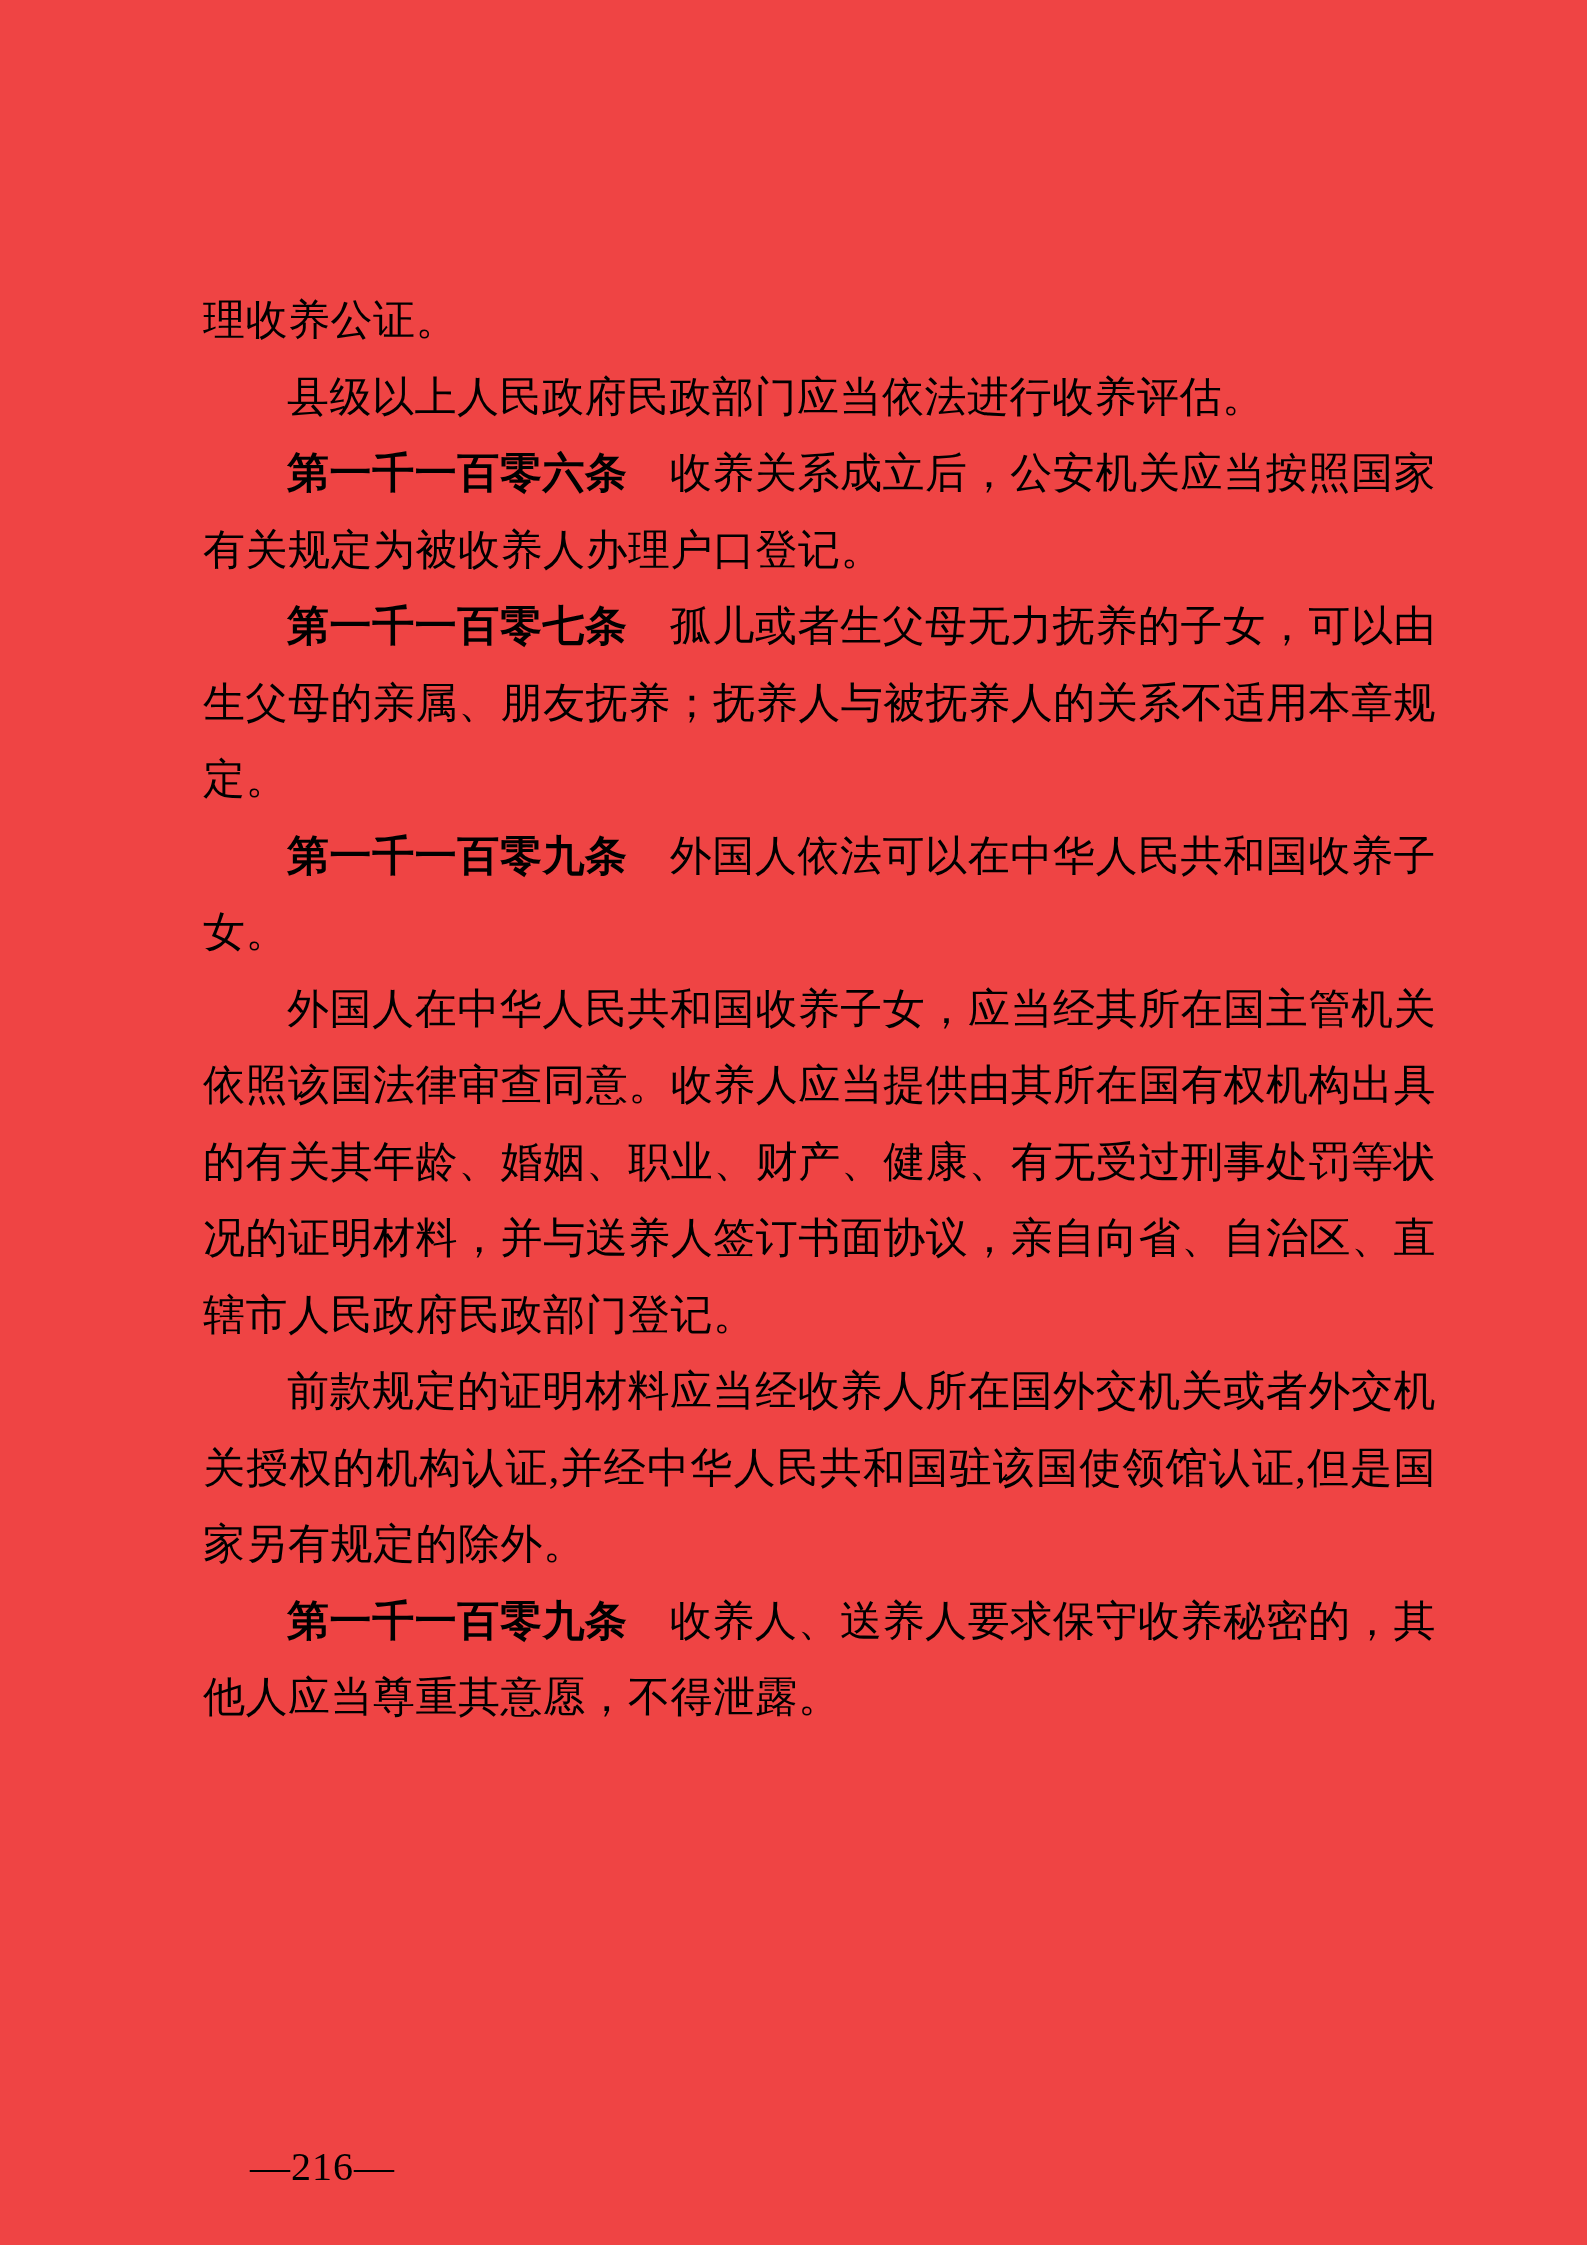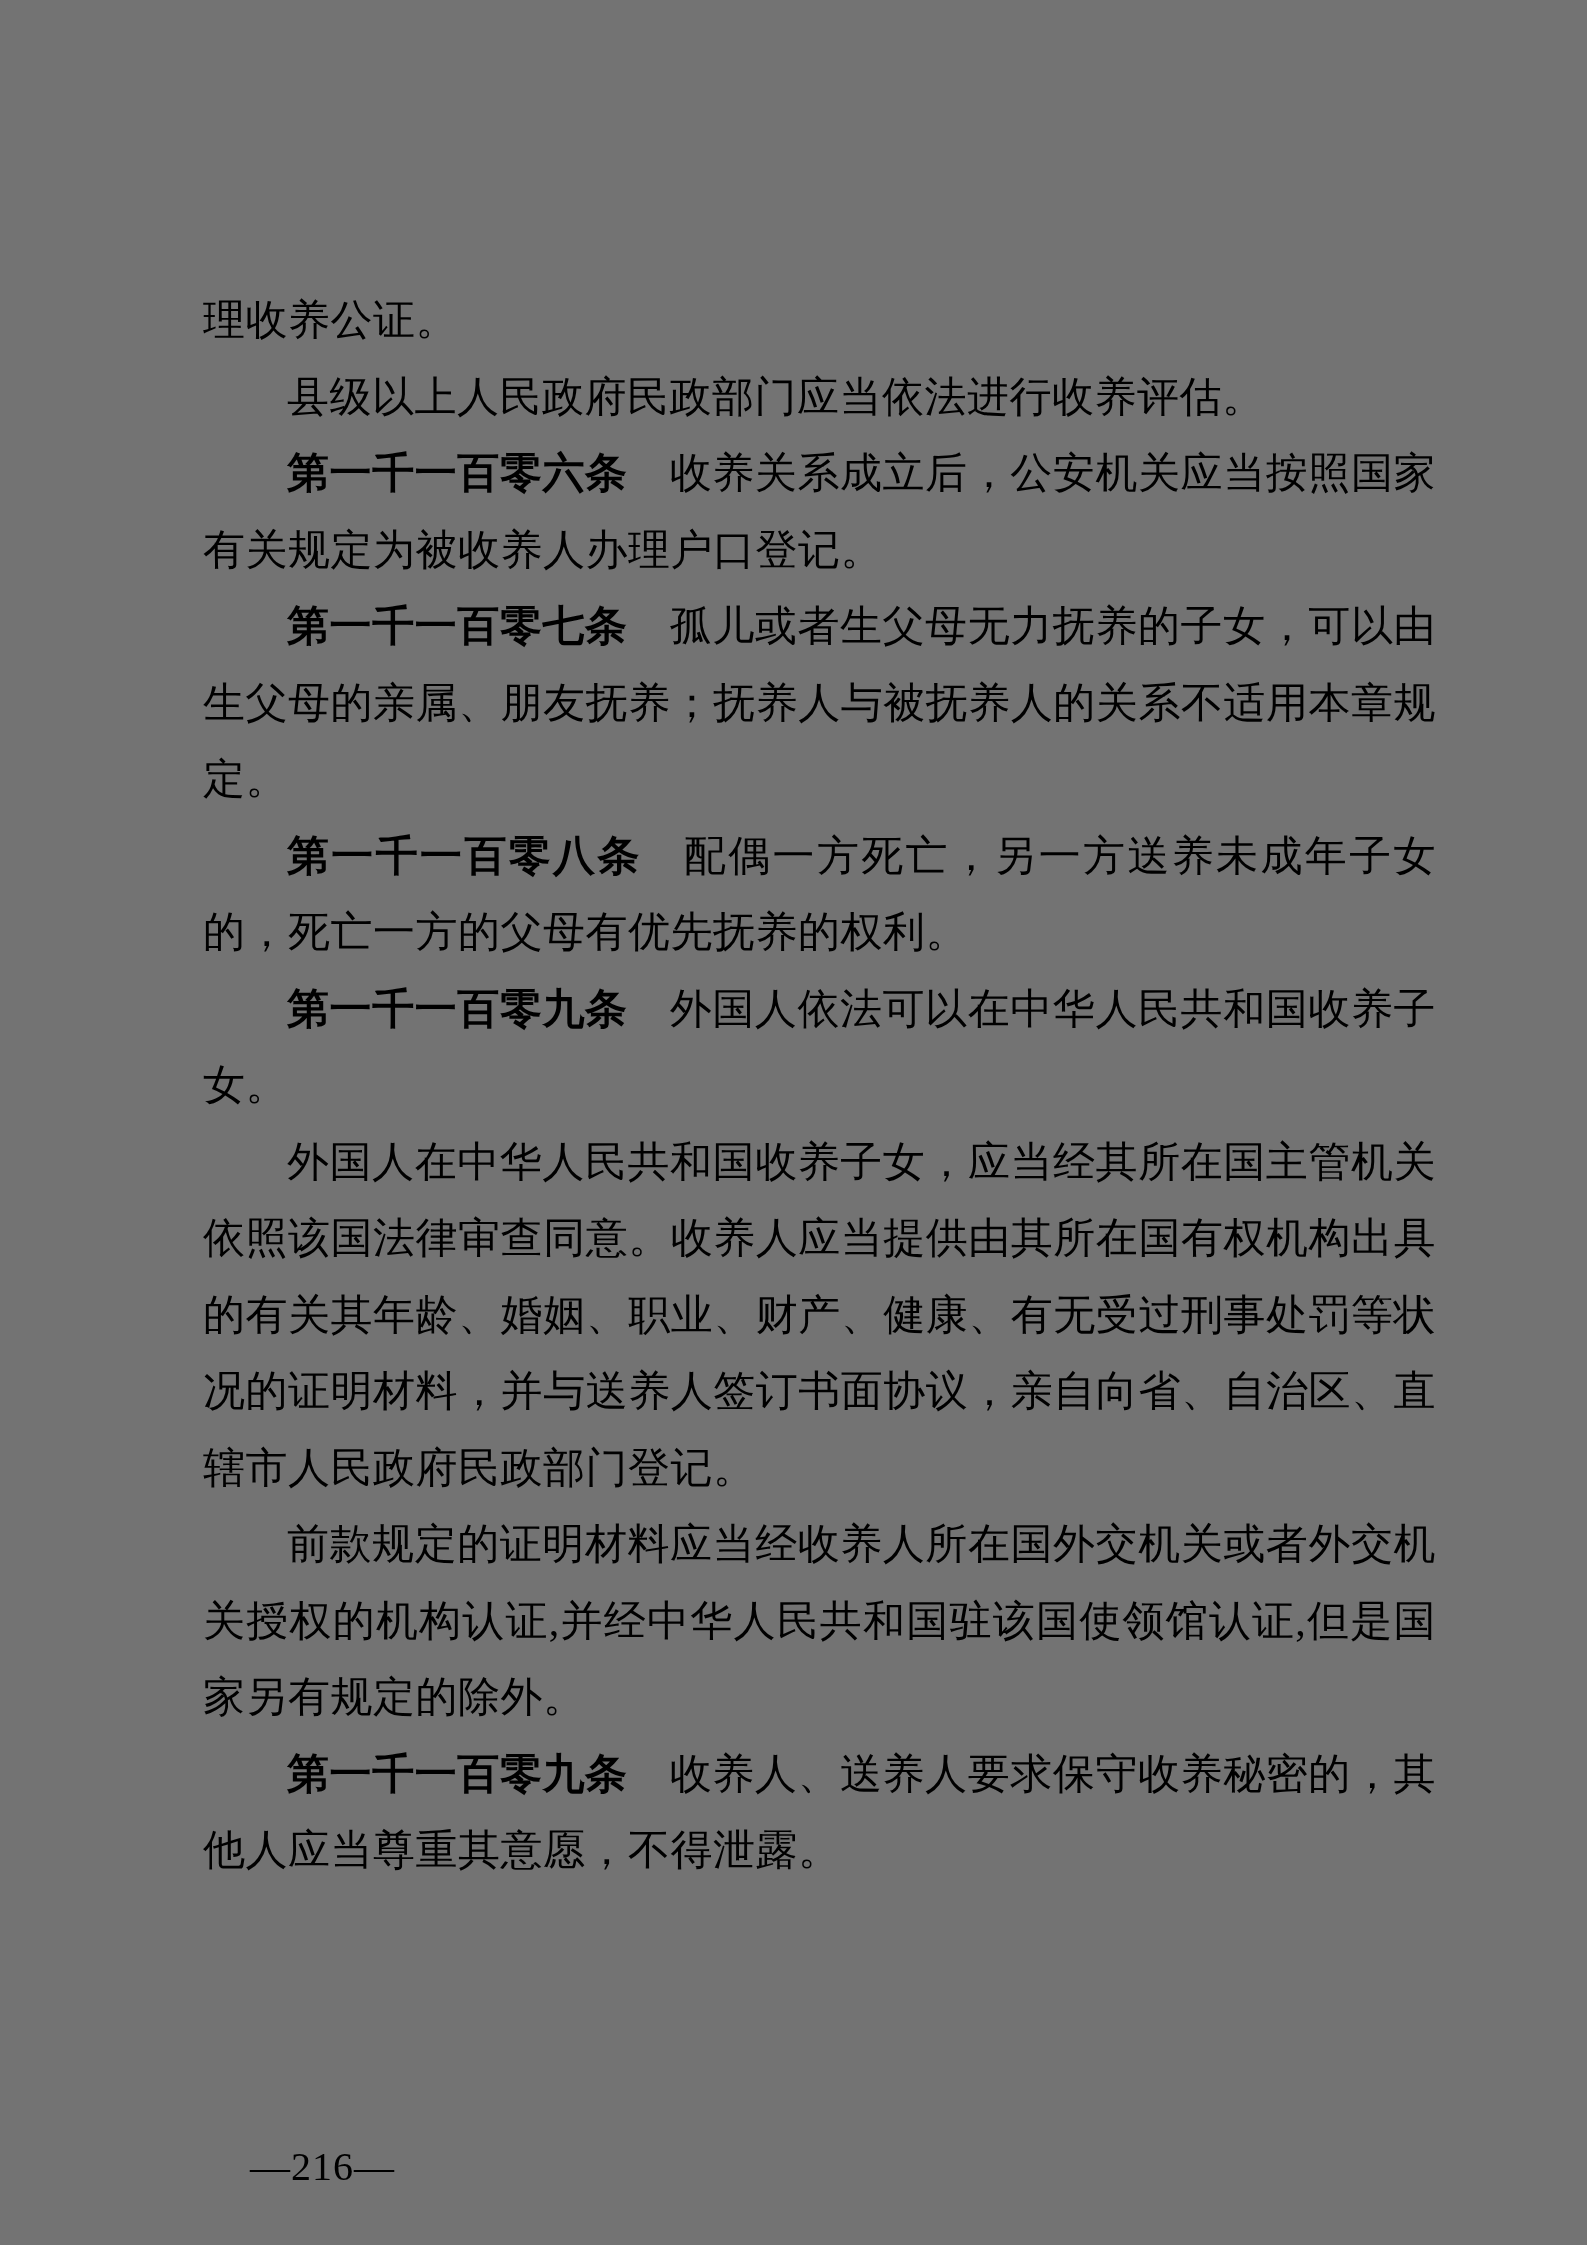--- a/index.html
+++ b/index.html
@@ -5,21 +5,21 @@
   html, body {
     margin: 0;
     padding: 0;
     background: #e8e8e8;
   }
   .page {
     position: relative;
     width: 1587px;
     height: 2245px;
     margin: 0 auto;
-    background: #737373;
+    background: #ef4444;
     color: #000000;
     font-family: "Liberation Serif", serif;
     overflow: hidden;
   }
   .content {
     position: absolute;
     left: 203px;
     top: 282px;
     width: 1233px;
     font-size: 42px;
@@ -58,21 +58,20 @@
   <div class="content">
 
     <p class="continuation"><span>理收养公证。</span></p>
 
     <p><span>县级以上人民政府民政部门应当依法进行收养评估。</span></p>
 
     <p><span class="term">第一千一百零六条</span><span>收养关系成立后，公安机关应当按照国家有关规定为被收养人办理户口登记。</span></p>
 
     <p><span class="term">第一千一百零七条</span><span>孤儿或者生父母无力抚养的子女，可以由生父母的亲属、朋友抚养；抚养人与被抚养人的关系不适用本章规定。</span></p>
 
-    <p><span class="term">第一千一百零八条</span><span>配偶一方死亡，另一方送养未成年子女的，死亡一方的父母有优先抚养的权利。</span></p>
 
     <p><span class="term">第一千一百零九条</span><span>外国人依法可以在中华人民共和国收养子女。</span></p>
 
     <p><span>外国人在中华人民共和国收养子女，应当经其所在国主管机关依照该国法律审查同意。收养人应当提供由其所在国有权机构出具的有关其年龄、婚姻、职业、财产、健康、有无受过刑事处罚等状况的证明材料，并与送养人签订书面协议，亲自向省、自治区、直辖市人民政府民政部门登记。</span></p>
 
     <p><span>前款规定的证明材料应当经收养人所在国外交机关或者外交机关授权的机构认证,并经中华人民共和国驻该国使领馆认证,但是国家另有规定的除外。</span></p>
 
     <p><span class="term">第一千一百零九条</span><span>收养人、送养人要求保守收养秘密的，其他人应当尊重其意愿，不得泄露。</span></p>
 
   </div>

